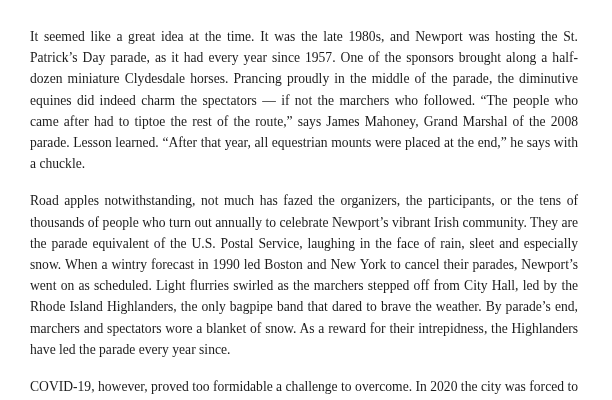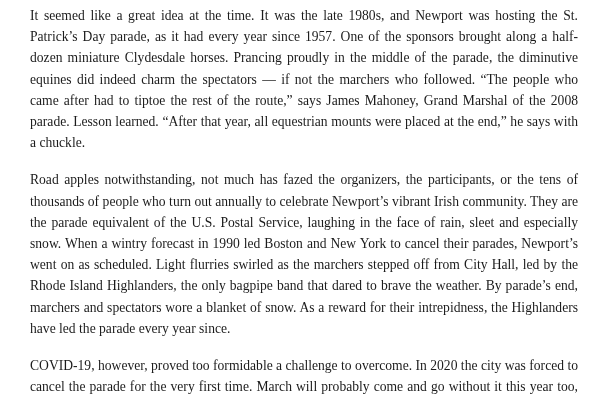--- a/index.html
+++ b/index.html
@@ -11,21 +11,21 @@
     width: 612px;
     height: 400px;
     overflow: hidden;
     font-family: "Liberation Serif", serif;
     color: #1a1a1a;
   }
   .page {
     box-sizing: border-box;
     width: 612px;
     height: 400px;
-    padding: 5px 34px 0 30px;
+    padding: 26px 34px 0 30px;
     background: #ffffff;
   }
   .article p {
     margin: 0 0 16px 0;
     font-size: 13.6px;
     line-height: 21.2px;
     text-align: justify;
     text-justify: inter-word;
     color: #1b1b1b;
     -webkit-font-smoothing: antialiased;

